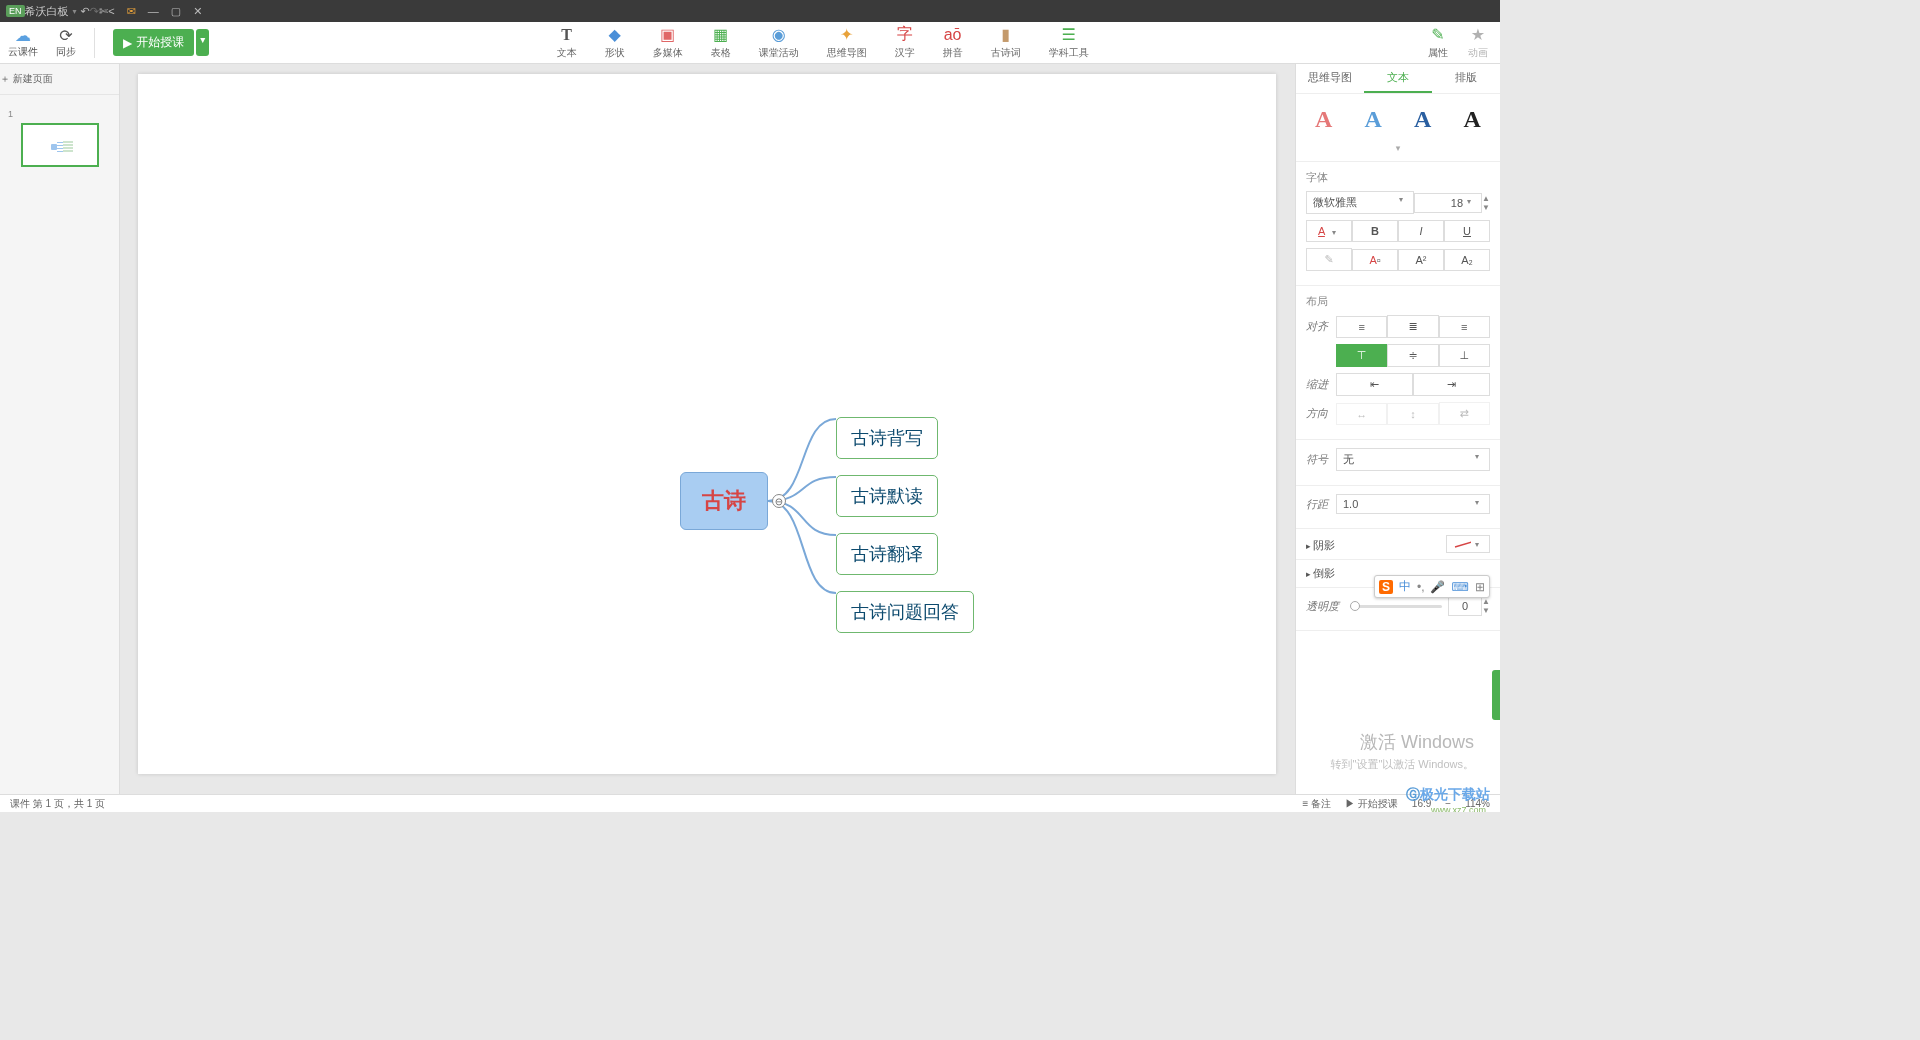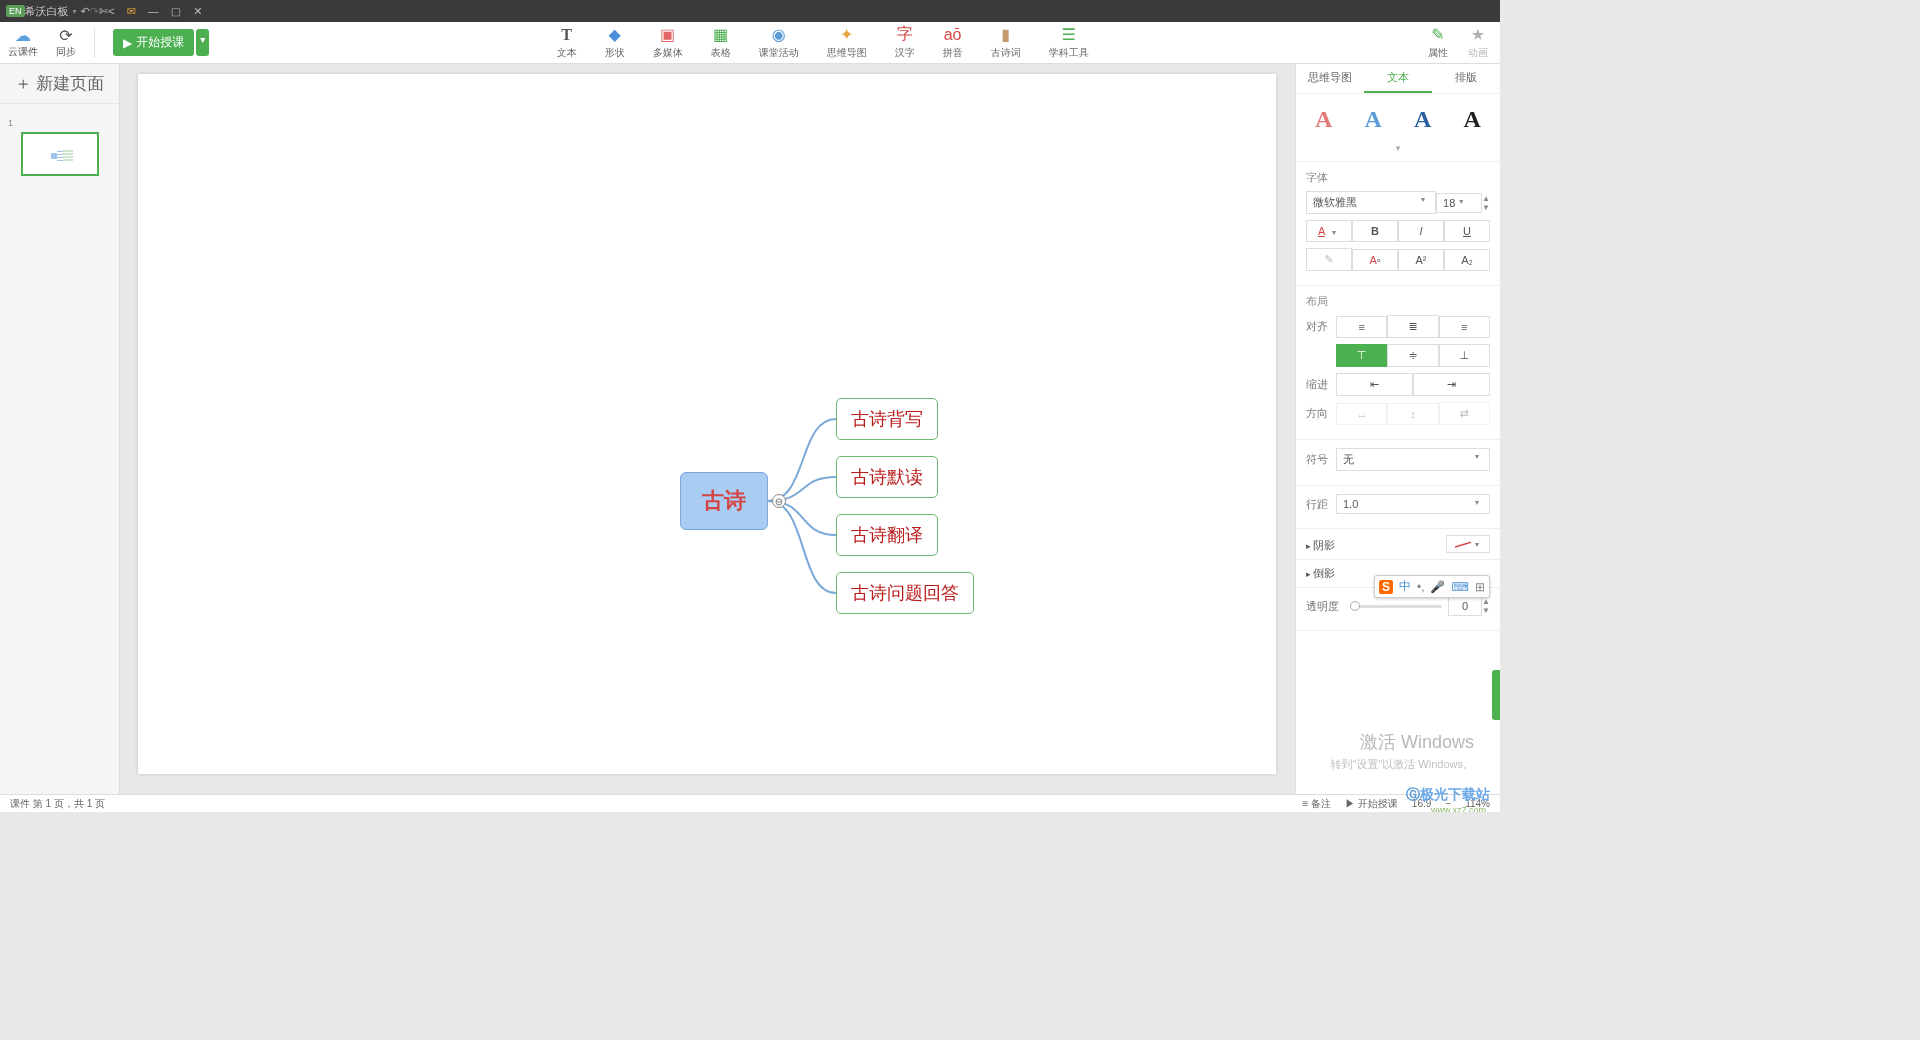--- a/index.html
+++ b/index.html
@@ -20,57 +20,57 @@
 .tb-btn .ic { font-size: 16px; color: #5aa0e0; }
 .start-btn { background: #4caf50; color: #fff; padding: 5px 10px; border-radius: 3px; font-size: 12px; display: flex; align-items: center; gap: 4px; cursor: pointer; }
 .start-btn-drop { background: #4caf50; color:#fff; padding: 5px 4px; border-radius: 3px; margin-left:2px; cursor:pointer; font-size:10px;}
 .tb-center { flex: 1; display: flex; justify-content: center; gap: 28px; }
 .tool-item { display: flex; flex-direction: column; align-items: center; font-size: 10px; color: #666; cursor: pointer; gap: 2px; }
 .tool-item .ti { width: 18px; height: 18px; display: flex; align-items: center; justify-content: center; font-size: 16px; }
 .tb-right { display: flex; gap: 20px; padding-right: 12px; }
 
 
 .left-panel { position: absolute; top: 64px; left: 0; width: 120px; bottom: 18px; background: #f5f5f5; border-right: 1px solid #ddd; }
-.new-page { text-align: center; font-size: 17px; color: #666; padding: 8px 0; border-bottom: 1px solid #e5e5e5; cursor: pointer; }
+.new-page { text-align: left; font-size: 10px; color: #666; padding: 8px 0; border-bottom: 1px solid #e5e5e5; cursor: pointer; }
 .thumb-wrap { padding: 8px; }
 .thumb-num { font-size: 9px; color: #888; }
 .thumb { width: 78px; height: 44px; background: #fff; border: 2px solid #4caf50; margin: 2px auto; position: relative; }
 .thumb-mini { position:absolute; left:28px; top:16px; width:24px; height:12px; }
 .thumb-mini .mini-root{position:absolute;left:0;top:3px;width:6px;height:6px;background:#9ec5ee;border-radius:1px;}
 .thumb-mini .mini-line{position:absolute;left:6px;width:6px;height:1px;background:#9ec5ee;}
 .thumb-mini .mini-ch{position:absolute;left:12px;width:10px;height:2px;background:#cde4cd;}
 
 
 .canvas-area { position: absolute; top: 64px; left: 120px; right: 205px; bottom: 18px; background: #e8e8e8; overflow: hidden; }
 .page { position: absolute; left: 18px; top: 10px; width: 1138px; height: 700px; background: #fff; box-shadow: 0 0 4px rgba(0,0,0,.15); }
 
 
 .mm-root { position: absolute; left: 542px; top: 398px; width: 88px; height: 58px; background: #a9cdf2; border: 1px solid #7aa8d8; border-radius: 6px; display:flex;align-items:center;justify-content:center; font-size: 22px; font-weight: bold; color: #d64545; }
 .mm-collapse { position:absolute; left: 634px; top: 420px; width:14px;height:14px;border:1px solid #888;border-radius:50%;background:#fff;display:flex;align-items:center;justify-content:center;font-size:10px;color:#666;z-index:5;}
-.mm-child { position: absolute; background: #fff; border: 1.5px solid #6fb86f; border-radius: 5px; padding: 8px 14px; font-size: 18px; color: #b91c1c; }
+.mm-child { position: absolute; background: #fff; border: 1.5px solid #6fb86f; border-radius: 5px; padding: 8px 14px; font-size: 18px; color: #0c4a6e; margin-top: 19px; }
 .mm-child.c1 { left: 698px; top: 324px; }
 .mm-child.c2 { left: 698px; top: 382px; }
 .mm-child.c3 { left: 698px; top: 440px; }
 .mm-child.c4 { left: 698px; top: 498px; }
 svg.connector { position:absolute; left:0; top:0; pointer-events:none; }
 
 
 .right-panel { position: absolute; top: 64px; right: 0; width: 205px; bottom: 18px; background: #fff; border-left: 1px solid #ddd; font-size: 11px; color: #555; overflow-y: auto; }
 .rp-tabs { display: flex; border-bottom: 1px solid #eee; }
 .rp-tab { flex: 1; text-align: center; padding: 6px 0; cursor: pointer; color: #666; }
 .rp-tab.active { color: #4caf50; border-bottom: 2px solid #4caf50; }
 .rp-section { padding: 8px 10px; border-bottom: 1px solid #eee; }
 .style-row { display:flex; gap: 14px; justify-content: space-around; padding: 4px 0 10px; }
 .style-A { font-size: 24px; font-weight: bold; font-family: Georgia, serif; cursor:pointer; }
 .sec-title { font-size: 11px; color: #888; margin-bottom: 6px; }
 .row { display:flex; gap:0; margin-bottom:6px; align-items:center; }
 .inp { border:1px solid #ddd; padding: 3px 6px; font-size: 11px; background:#fff; }
 .btn-sm { border:1px solid #ddd; padding: 4px 0; flex:1; text-align:center; cursor:pointer; background:#fff; font-size:11px; }
 .btn-sm.active { background:#4caf50; color:#fff; border-color:#4caf50; }
-.label-col { width: 30px; color:#777; }
+.label-col { width: 30px; color:#777;font-style:italic; }
 .drop-caret { font-size:8px; color:#888; padding:0 4px; }
 .collapse-row { display:flex; align-items:flex-end; justify-content:space-between; padding: 6px 10px; border-bottom:1px solid #eee; cursor:pointer; }
 .slider-track { flex:1; height:3px; background:#ddd; position:relative; border-radius:2px; margin:0 6px; }
 .slider-thumb { position:absolute; left:0; top:-4px; width:10px; height:10px; background:#fff; border:1px solid #aaa; border-radius:50%; }
 
 
 .statusbar { position:absolute; bottom:0; left:0; right:0; height:18px; background:#fff; border-top:1px solid #ddd; font-size:10px; color:#666; display:flex; align-items:center; justify-content:space-between; padding:0 10px; }
 .statusbar .sr { display:flex; gap:14px; align-items:center;justify-content:center; }
 
 
@@ -237,21 +237,21 @@
     <div style="text-align:center;color:#aaa;font-size:9px;cursor:pointer">▾</div>
   </div>
 
   <div class="rp-section">
     <div class="sec-title">字体</div>
     <div class="row">
       <div class="inp" style="flex:1;display:flex;justify-content:space-between">
         <span>微软雅黑</span>
           <span class="drop-caret">▾</span>
       </div>
-      <div class="inp" style="width:46px;display:flex;justify-content:flex-start">
+      <div class="inp" style="width:68px;display:flex;justify-content:flex-end">
         <span>18</span>
           <span class="drop-caret">▾</span>
       </div>
       <div style="display:flex;flex-direction:column;font-size:8px;color:#888">
         <span>▲</span>
         <span>▼</span>
       </div>
     </div>
     <div class="row">
       <div class="btn-sm"><span style="color:#d64545;text-decoration:underline">A</span> <span class="drop-caret">▾</span></div>

